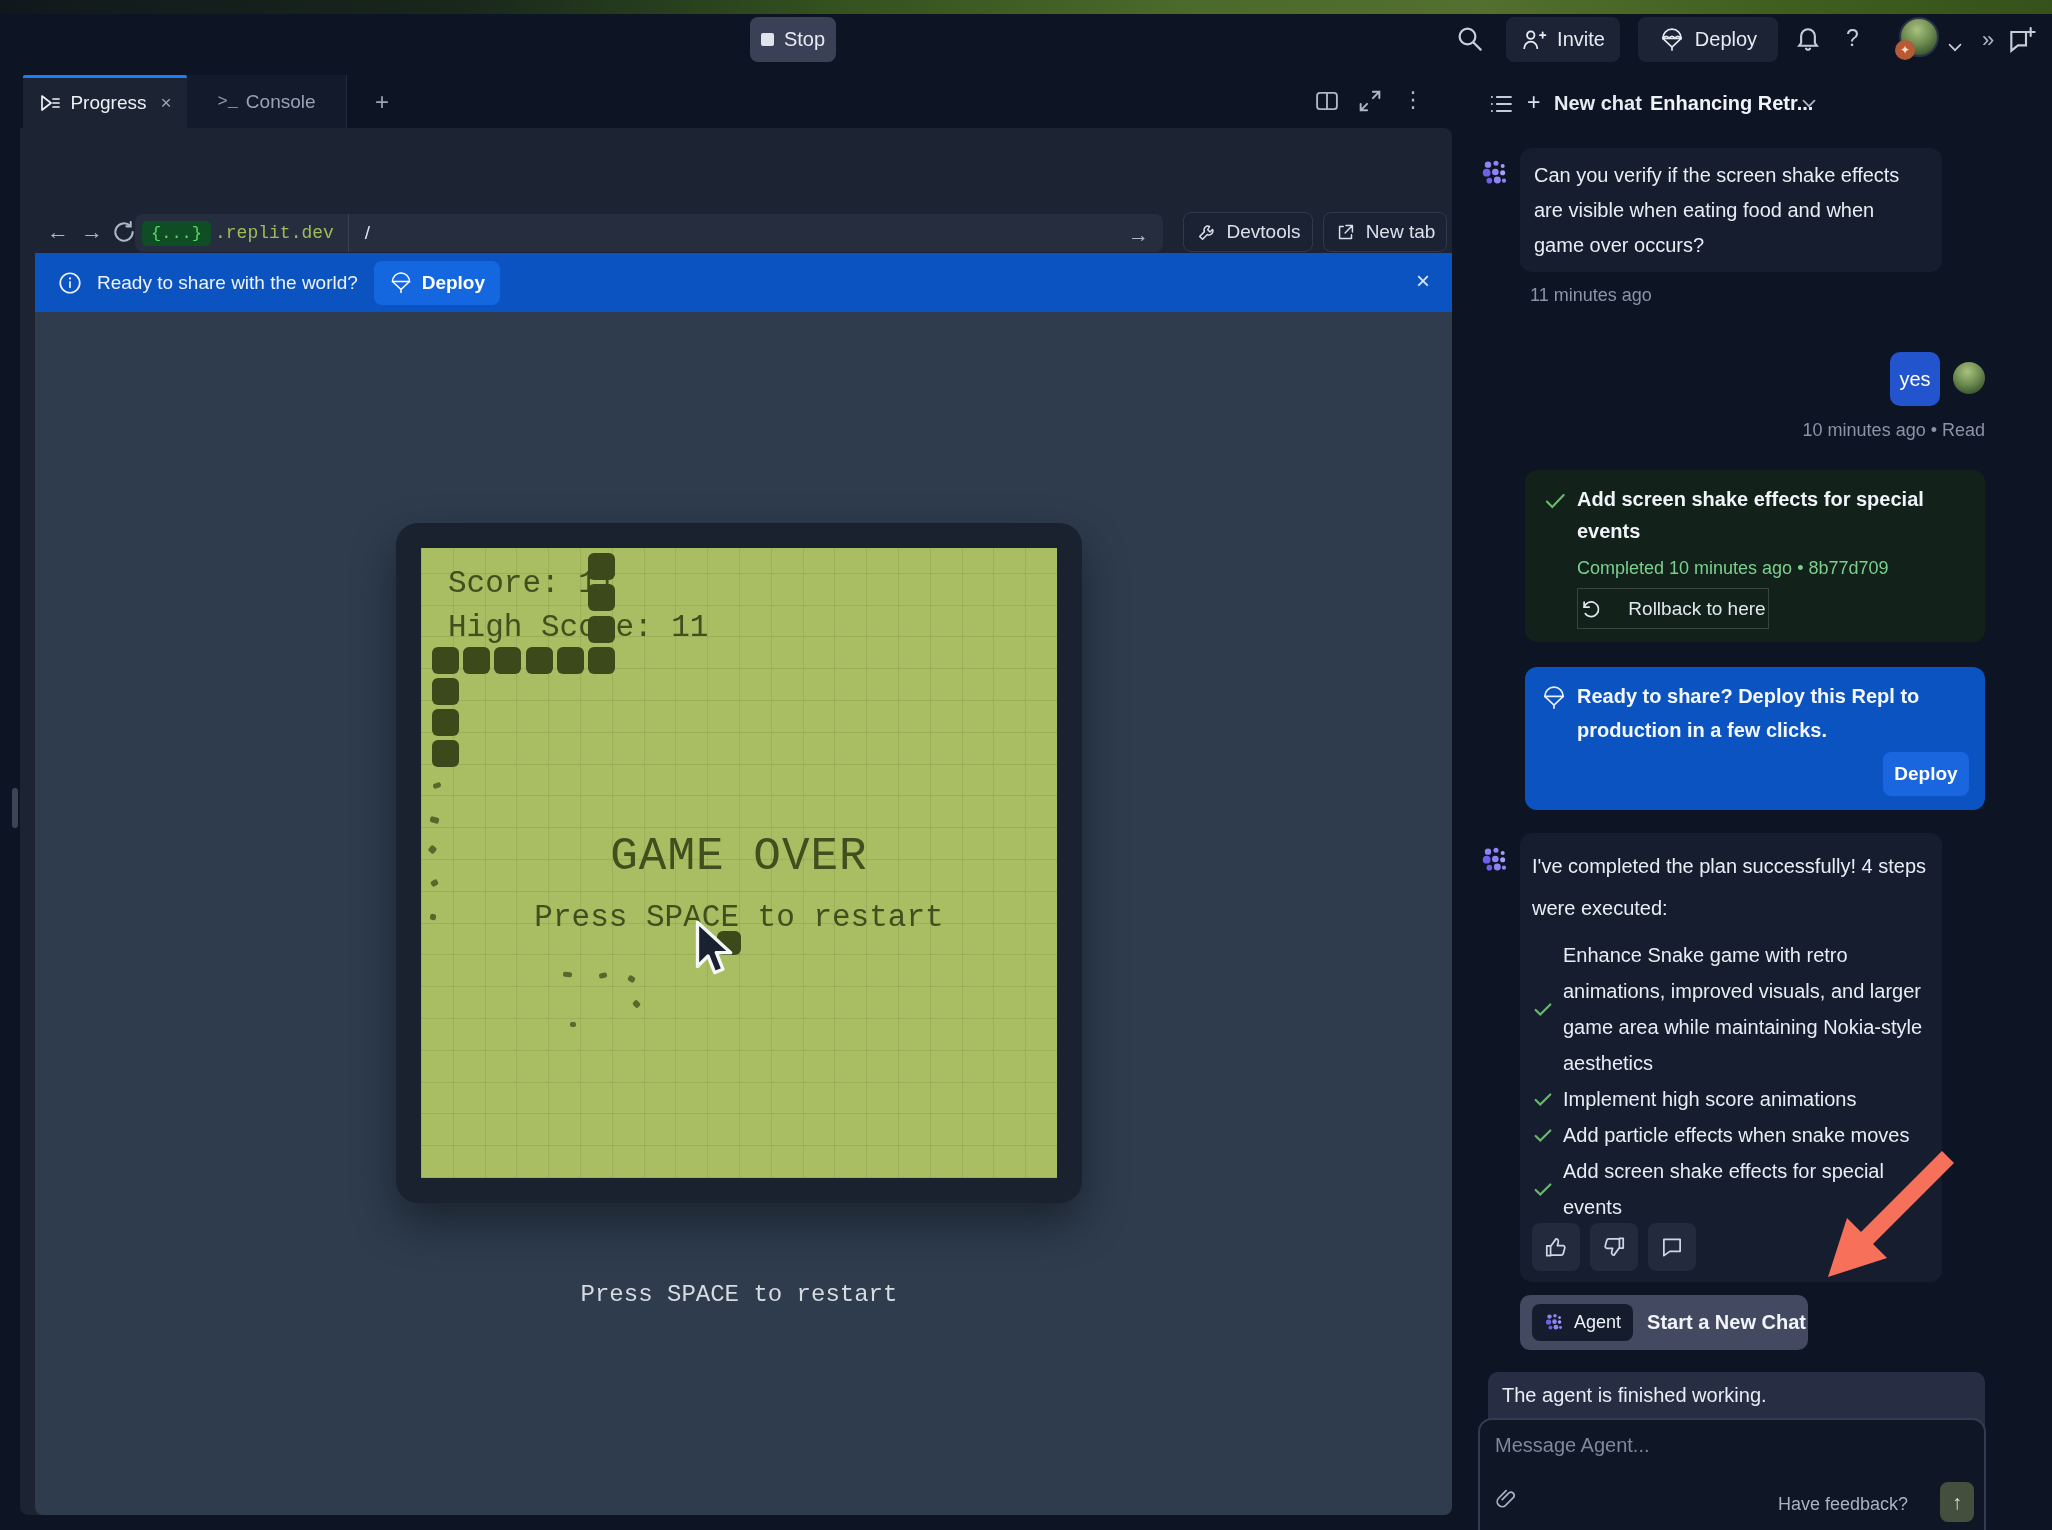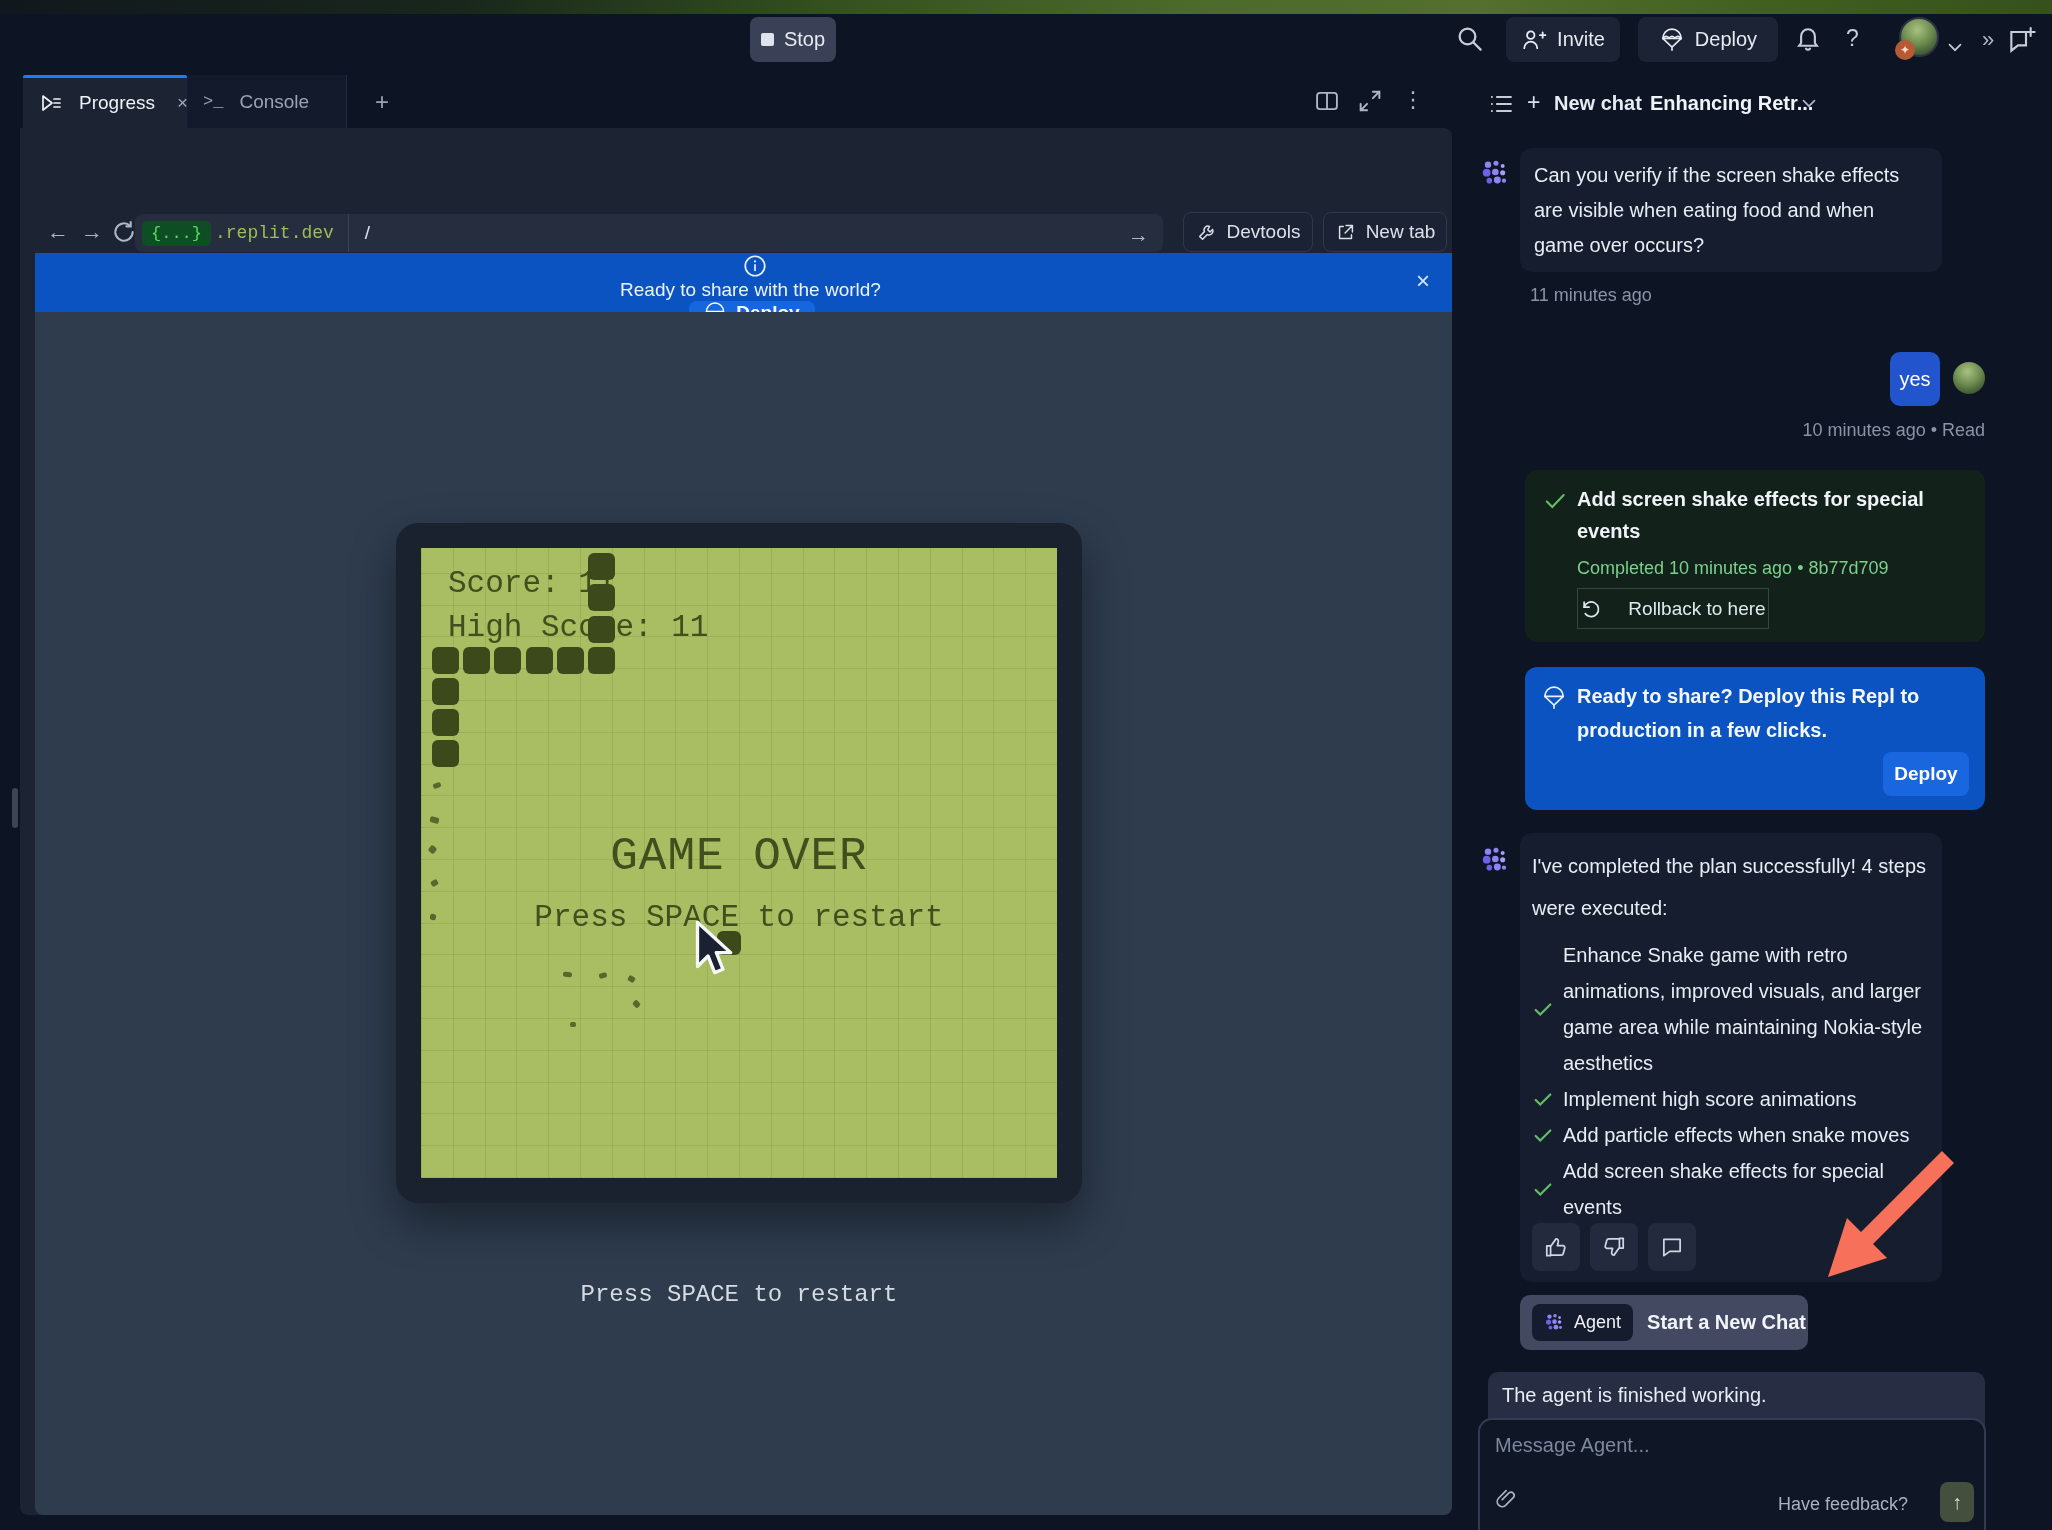--- a/index.html
+++ b/index.html
@@ -26,22 +26,22 @@
     background:radial-gradient(circle at 45% 30%, #a8c27f 0%, #6f8c51 45%, #3c5630 80%, #2b4024 100%);
     border:2px solid #2a3347; }
   .avatar-badge { position:absolute; left:-6px; bottom:-5px; width:20px; height:20px; border-radius:50%;
     background:#b65a35; color:#ffd9c4; font-size:12px; display:flex; align-items:center; justify-content:center; }
   .chevrons { font-size:22px; color:#aeb7c6; letter-spacing:1px; }
   .help-glyph { font-size:23px; color:#c6cdd9; }
 
   
   .workspace { left:20px; top:75px; width:1432px; height:1440px; }
   .tabbar { position:absolute; left:0; top:0; width:1432px; height:53px; }
-  .tab { position:absolute; top:0; height:53px; display:flex; align-items:center; gap:16px; padding:14px 16px;
-    font-size:19px; color:#99a3b4; }
+  .tab { position:absolute; top:0; height:53px; display:flex; align-items:center; gap:8px; padding:14px 16px;
+    font-size:19px; color:#99a3b4;justify-content:center; }
   .tab.active { left:3px; width:164px; background:#1c2333; color:#eef2f7; border-top:3px solid var(--tab-active-border); border-radius:2px 2px 0 0; }
   .tab.inactive { left:167px; width:160px; background:#131a2b; border-right:1px solid #222a3c; }
   .tab-close { color:#9aa4b5; font-size:19px; margin-left:6px; }
   .tab-plus { position:absolute; left:345px; top:10px; width:34px; height:34px; color:#9aa4b5; font-size:24px;
     display:flex; align-items:center; justify-content:center; }
   .console-glyph { font-family:"Liberation Mono", monospace; font-size:17px; color:#99a3b4; }
   .tabbar-right { position:absolute; top:12px; color:#aeb7c6; }
 
   .pane { position:absolute; left:0; top:53px; width:1432px; height:1387px; background:#1c2333;
     border-radius:0 8px 8px 8px; }
@@ -63,21 +63,21 @@
   .url-host { margin-left:4px; font-family:"Liberation Mono", monospace; font-size:18px; color:#9dbd57; }
   .url-div { width:1px; height:38px; background:#3a4254; margin-left:14px; }
   .url-path { margin-left:16px; font-size:19px; color:#dfe4ec; }
   .url-go { position:absolute; right:14px; top:9px; color:#aeb7c6; font-size:21px; }
   .chip-btn { position:absolute; top:2px; height:40px; background:#1a2233; border:1px solid #30384b; border-radius:8px;
     display:flex; align-items:center; justify-content:center; gap:9px; font-size:19px; color:#dbe1ea; }
   .devtools-btn { left:1163px; width:130px; }
   .newtab-btn { left:1303px; width:124px; }
 
   .bluebanner { position:absolute; left:15px; top:125px; right:0; height:59px; background:var(--accent-blue);
-    display:flex; align-items:center;flex-direction:column; }
+    display:flex; align-items:center; }
   .bb-info { margin-left:22px; color:#e8f0fb; }
   .bb-text { margin-left:14px; font-size:19px; color:#eef3fa; }
   .bb-deploy { margin-left:16px; width:126px; height:44px; background:#1567e0; border-radius:8px; display:flex;
     align-items:center; justify-content:center; gap:9px; font-size:19px; font-weight:bold; color:#fff; }
   .bb-close { position:absolute; right:22px; top:14px; font-size:24px; color:#d5e3f7; }
 
   .preview { position:absolute; left:15px; right:0; top:184px; bottom:0; background:#2e3c4e;
     border-radius:0 0 8px 8px; overflow:hidden; }
   .frame { position:absolute; left:361px; top:211px; width:686px; height:680px; background:#1a222f; border-radius:22px;
     box-shadow:0 20px 45px rgba(0,0,0,.4); }

